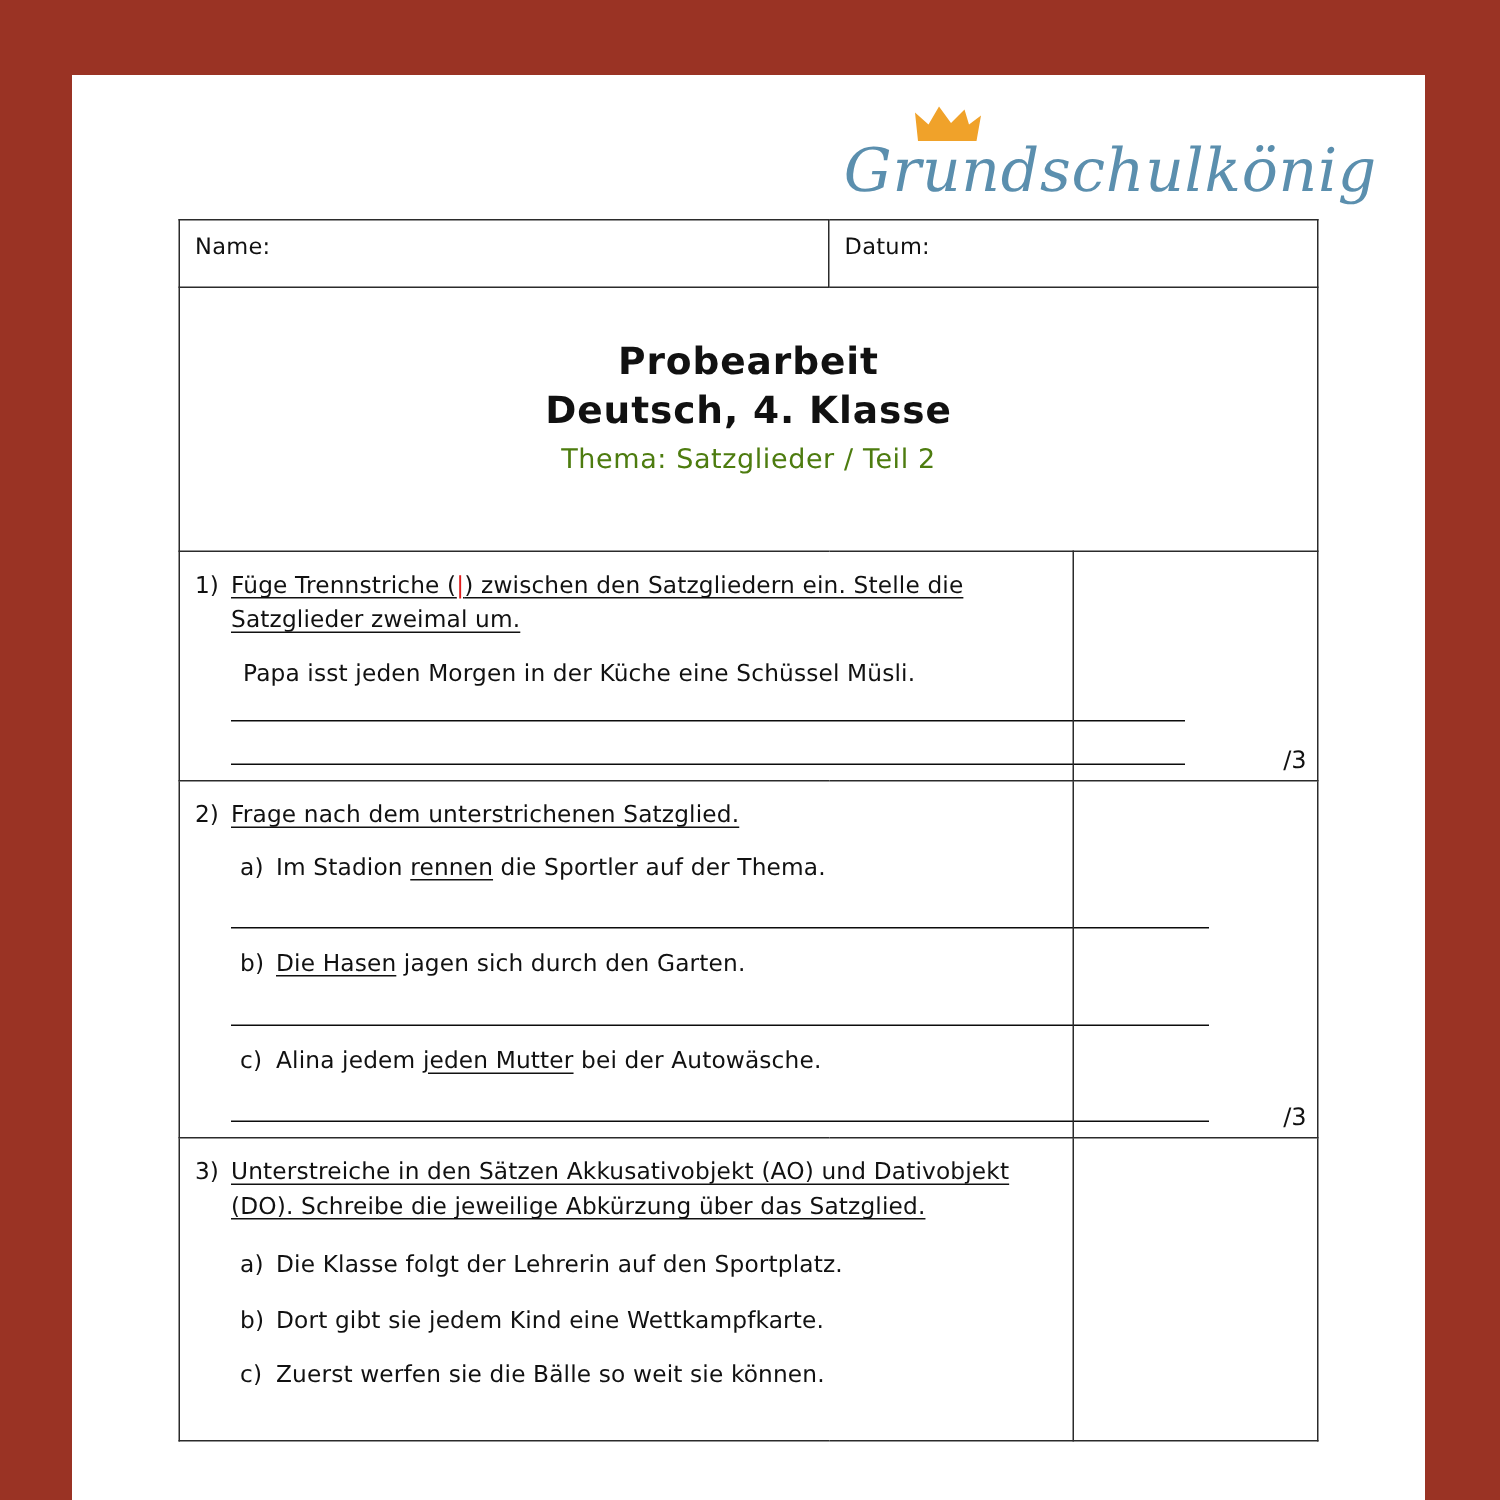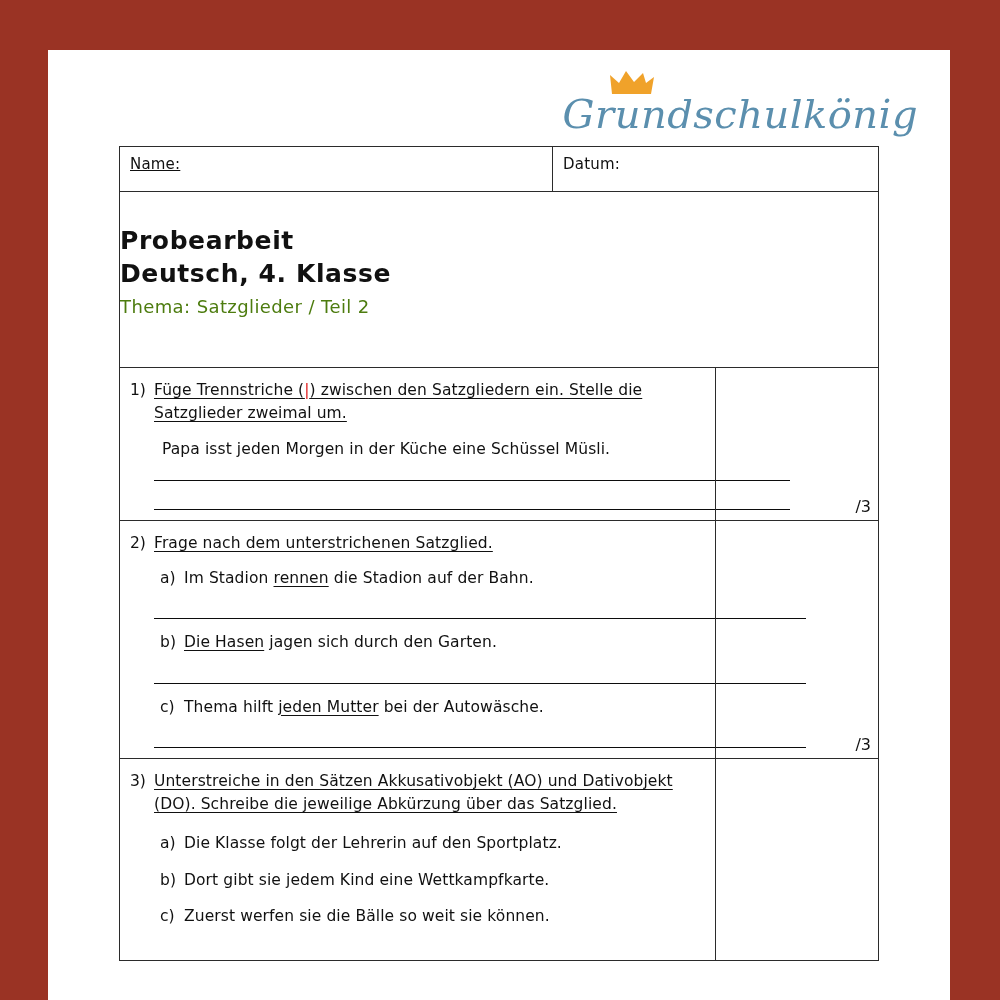--- a/index.html
+++ b/index.html
@@ -74,21 +74,21 @@
     font-family: "DejaVu Sans", sans-serif;
     font-size: 15px;
     color: #111;
     padding: 8px 0 0 10px !important;
     letter-spacing: 0.2px;
   }
 
   
   .title-cell {
     height: 143px;
-    text-align: left;
+    text-align: center;
     padding-top: 32px !important;
   }
   .title-main {
     font-size: 25px;
     font-weight: bold;
     color: #111;
     line-height: 1.32;
     letter-spacing: 0.6px;
   }
   .title-sub {
@@ -186,21 +186,21 @@
     <svg class="logo-crown" viewBox="0 0 44 26">
       <path d="M2 24 L0 5 L9 13 L16 1 L24 12 L33 3 L36 13 L44 7 L41 24 Z" fill="#f0a22a"></path>
     </svg>
     <div class="logo-wordmark">Grundschulkönig</div>
   </div>
 
   <table class="sheet-table">
 
     <tbody>
         <tr>
-      <td class="hdr-cell" colspan="1" style="width:422px;text-decoration:underline;">
+      <td class="hdr-cell" colspan="1" style="width:422px;">
         <span>Name:</span>
       </td>
       <td class="hdr-cell" colspan="2">
         <span>Datum:</span>
       </td>
     </tr>
 
     <tr>
       <td class="title-cell" colspan="3">
         <div class="title-main">Probearbeit</div>
@@ -226,33 +226,33 @@
 
     <tr>
       <td class="ex-cell" colspan="2">
         <div class="ex-row">
           <div class="ex-num">2)</div>
           <div class="ex-prompt">Frage nach dem unterstrichenen Satzglied.</div>
         </div>
 
         <div class="sub-item">
           <div class="sub-letter">a)</div>
-          <div class="sub-text"><span>Im Stadion </span><u>rennen</u><span> die Stadion auf der Bahn.</span></div>
+          <div class="sub-text"><span>Im Stadion </span><u>rennen</u><span> die Sportler auf der Thema.</span></div>
         </div>
         <div class="write-line wl-ex2"></div>
 
         <div class="sub-item">
           <div class="sub-letter">b)</div>
           <div class="sub-text"><span></span><u>Die Hasen</u><span> jagen sich durch den Garten.</span></div>
         </div>
         <div class="write-line wl-ex2"></div>
 
         <div class="sub-item">
           <div class="sub-letter">c)</div>
-          <div class="sub-text"><span>Thema hilft </span><u>jeden Mutter</u><span> bei der Autowäsche.</span></div>
+          <div class="sub-text"><span>Alina jedem </span><u>jeden Mutter</u><span> bei der Autowäsche.</span></div>
         </div>
         <div class="write-line wl-ex2"></div>
       </td>
       <td class="pts-cell">
         <div class="pts-value">/3</div>
       </td>
     </tr>
 
     <tr>
       <td class="ex-cell" colspan="2" style="height:180px;">

